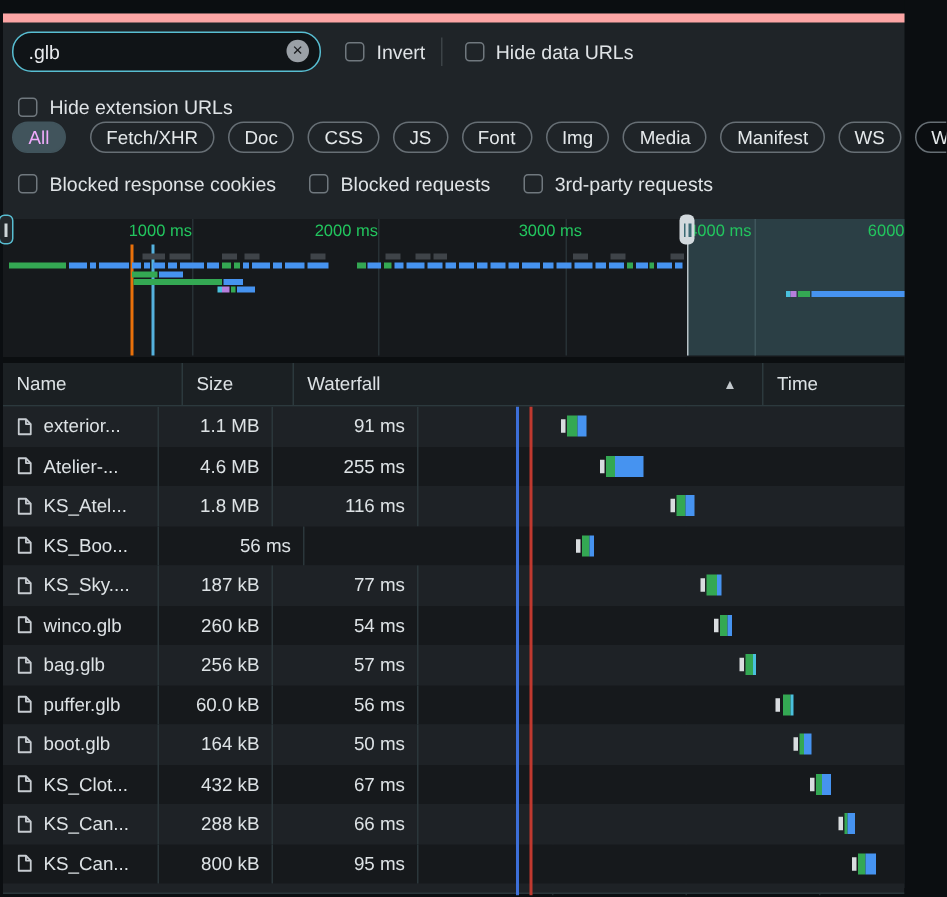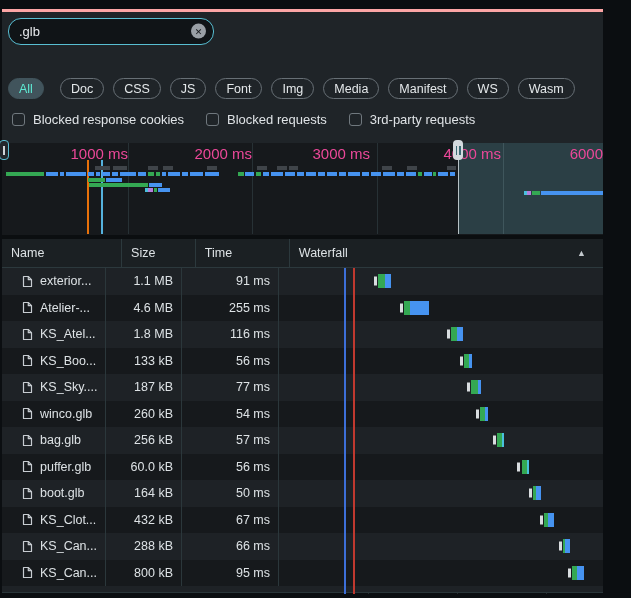--- a/index.html
+++ b/index.html
@@ -1,40 +1,40 @@
 <!DOCTYPE html>
 <html><head>
 <meta charset="utf-8">
 <style>
   html,body{margin:0;padding:0;background:#0b0e11;}
   *{box-sizing:border-box;font-family:"Liberation Sans","DejaVu Sans",sans-serif;}
   .screen{position:relative;width:631px;height:598px;background:#0b0e11;overflow:hidden;}
-  .panel{position:absolute;left:2px;top:9px;width:601px;height:583px;background:#1f2428;border-top:3px solid #fca5a5;}
+  .panel{position:absolute;left:2px;top:9px;width:601px;height:583px;background:#1f2428;border-top:6px solid #fca5a5;}
   .gutter{position:absolute;left:603px;top:0;width:28px;height:598px;background:#0b0e11;}
 
   
   .frow{position:absolute;display:flex;align-items:center;color:#dfe3e6;font-size:13px;}
   #row1{left:6px;top:5px;height:28px;}
   .filter-input{position:relative;width:206px;height:27px;background:#101417;border:1.5px solid #58bed2;border-radius:13px;display:flex;align-items:center;margin-right:16px;}
   .filter-input input{background:transparent;border:none;outline:none;color:#e8eaed;font-size:13px;padding:0 26px 0 10px;width:100%;}
   .clear-btn{position:absolute;right:7px;top:50%;transform:translateY(-50%);width:15px;height:15px;border-radius:50%;background:#9aa0a6;color:#17191c;font-size:9px;font-weight:bold;display:flex;align-items:center;justify-content:center;cursor:pointer;}
   .cb{display:inline-flex;align-items:center;gap:8px;}
   .cb-box{width:13px;height:13px;border:1.5px solid #70787e;border-radius:3px;background:transparent;flex:0 0 auto;}
   .vdiv{width:1px;height:19px;background:#3c4347;margin:0 15px 0 10px;}
   #row2{left:10px;top:46px;height:20px;}
   #row3{left:10px;top:96px;height:22px;}
   #row3 .cb{margin-right:0;}
   
   #pills{left:6px;top:65px;height:23px;display:flex;align-items:center;gap:9px;position:absolute;}
   .pill{display:inline-flex;align-items:center;height:21px;padding:0 10px;border:1px solid #676f75;border-radius:11px;color:#e4e8ea;font-size:12.5px;white-space:nowrap;cursor:pointer;}
-  .pill.selected{background:#41545c;border-color:#41545c;color:#5eead4;margin-right:7px;text-align:center;}
+  .pill.selected{background:#41545c;border-color:#41545c;color:#f0abfc;margin-right:7px;text-align:center;}
 
   
   .overview{position:absolute;left:0;top:131px;width:601px;height:92px;background:#16191c;}
-  .ov-label{position:absolute;top:2px;width:75px;text-align:right;color:#ec4899;font-size:15px;}
+  .ov-label{position:absolute;top:2px;width:75px;text-align:right;color:#22c55e;font-size:11px;}
   .ov-grid{position:absolute;top:0;bottom:1px;width:1px;background:#273135;}
   .ov-selection{position:absolute;top:0;bottom:1px;background:#2b3f45;}
   .ov-bar{position:absolute;height:3.5px;}
   .ov-marker{position:absolute;top:17px;bottom:1px;width:1.5px;}
   .ov-handle{position:absolute;top:-3px;width:10px;height:20px;border-radius:4px;background:#d3dade;display:flex;align-items:center;justify-content:center;gap:2px;cursor:ew-resize;z-index:4;}
   .ov-handle i{display:block;width:1.5px;height:9px;background:#3b6a74;}
   .ov-handle.left{left:-3px;background:#23282c;border:1.5px solid #58bed2;}
   .ov-handle.left i{background:#cfd6d9;}
   .ov-handle-line{position:absolute;top:16px;bottom:1px;width:1.5px;background:#b7c2c6;z-index:3;}
   .ov-sep{position:absolute;left:0;top:223px;width:601px;height:4px;background:#0b0e10;}
@@ -43,21 +43,21 @@
   .table{position:absolute;left:0;top:227px;width:601px;height:356px;font-size:12.5px;color:#dde2e5;}
   .thead{display:flex;height:29px;background:#1b2023;border-bottom:1px solid #2c393d;}
   .th{display:flex;align-items:center;padding-left:9px;border-right:1px solid #2c393d;position:relative;cursor:pointer;}
   .th:last-child{border-right:none;}
   .sort-arrow{position:absolute;right:17px;top:50%;transform:translateY(-50%);font-size:9px;color:#c3c9cd;}
   .tbody{position:relative;height:326px;overflow:hidden;}
   .tr{display:flex;height:26.5px;position:relative;z-index:2;cursor:pointer;}
   .tr.odd{background:#1e2226;}
   .tr.even{background:#16191c;align-items:center;}
   .td{display:flex;align-items:center;border-right:1px solid #2b373b;height:100%;}
-  .td.name{width:104px;padding-left:20px;gap:7px;overflow:hidden;white-space:nowrap;}
+  .td.name{width:104px;padding-left:9px;gap:7px;overflow:hidden;white-space:nowrap;}
   .td.size{width:76px;justify-content:flex-end;padding-right:8px;}
   .td.time{width:97px;justify-content:flex-end;padding-right:8px;}
   .td.wf{width:324px;position:relative;border-right:none;}
   .empty-row{position:absolute;left:0;top:318px;width:100%;height:7px;background:#1e2226;border-bottom:1px solid #2a363a;z-index:2;}
   .wf-grid{position:absolute;top:0;bottom:0;width:1px;background:#23292d;z-index:1;}
   .evt-line{position:absolute;top:0;bottom:0;width:1.5px;z-index:3;}
   .wf-tick{position:absolute;top:50%;transform:translateY(-50%);width:2.5px;height:9px;background:#d9dde0;z-index:4;}
   .wf-seg{position:absolute;top:50%;transform:translateY(-50%);height:14px;z-index:4;}
   .ficon{flex:0 0 auto;display:flex;}
 </style>
@@ -66,25 +66,43 @@
 
 <div class="screen">
   <div class="gutter"></div>
   <div class="panel">
 
     <div class="frow" id="row1">
       <div class="filter-input">
         <input type="text" value=".glb" style="">
         <span class="clear-btn">✕</span>
       </div>
+      <span id="row1-boxes" style="display:inline-flex;align-items:center;">
+          <div class="cb">
+            <div class="cb-box"></div>
+            <div>Invert</div>
+          </div>
+          <div class="vdiv"></div>
+          <div class="cb">
+            <div class="cb-box"></div>
+            <div>Hide data URLs</div>
+          </div>
+        </span>
     </div>
 
+    <div class="frow" id="row2">
+        <div class="cb">
+          <div class="cb-box"></div>
+          <div>Hide extension URLs</div>
+        </div>
+      </div>
 
     <div id="pills">
         <div class="pill selected">All</div>
+        <div class="pill">Fetch/XHR</div>
         <div class="pill">Doc</div>
         <div class="pill">CSS</div>
         <div class="pill">JS</div>
         <div class="pill">Font</div>
         <div class="pill">Img</div>
         <div class="pill">Media</div>
         <div class="pill">Manifest</div>
         <div class="pill">WS</div>
         <div class="pill">Wasm</div>
       </div>
@@ -108,21 +126,21 @@
       <div class="ov-handle left">
           <i></i>
         </div>
     <div class="ov-selection" style="left: 456px; right: 0px;"></div>
         <div class="ov-grid" style="left: 126px;"></div>
         <div class="ov-grid" style="left: 250px;"></div>
         <div class="ov-grid" style="left: 375px;"></div>
         <div class="ov-grid" style="left: 501px; background: rgb(63, 86, 92);"></div>
         <div class="ov-label" style="left: 51px;">1000 ms</div>
         <div class="ov-label" style="left: 175px;">2000 ms</div>
-        <div class="ov-label" style="left: 293px;">3000 ms</div>
+        <div class="ov-label" style="left: 311px;">3000 ms</div>
         <div class="ov-label" style="left: 424px;">4000 ms</div>
         <div class="ov-label" style="left: 526px;">6000</div>
         <div class="ov-marker" style="left: 85px; background: rgb(232, 113, 10);"></div>
         <div class="ov-marker" style="left: 99px; background: rgb(85, 178, 222);"></div>
         <div class="ov-bar" style="left: 93px; top: 23px; width: 15px; background: rgb(63, 68, 73);"></div>
         <div class="ov-bar" style="left: 111px; top: 23px; width: 14px; background: rgb(63, 68, 73);"></div>
         <div class="ov-bar" style="left: 146px; top: 23px; width: 10px; background: rgb(63, 68, 73);"></div>
         <div class="ov-bar" style="left: 161px; top: 23px; width: 10px; background: rgb(63, 68, 73);"></div>
         <div class="ov-bar" style="left: 205px; top: 23px; width: 10px; background: rgb(63, 68, 73);"></div>
         <div class="ov-bar" style="left: 255px; top: 23px; width: 10px; background: rgb(63, 68, 73);"></div>
@@ -191,26 +209,26 @@
     <div class="ov-sep"></div>
 
     <div class="table">
       <div class="thead" id="thead">
           <div class="th" style="width: 124px;">
             <div>Name</div>
           </div>
           <div class="th" style="width: 76px;">
             <div>Size</div>
           </div>
-          <div class="th" style="width: 97px;">
-            <div>Time</div>
-          </div>
           <div class="th" style="width: 324px;">
             <div>Waterfall</div>
             <div class="sort-arrow">▲</div>
+          </div>
+          <div class="th" style="width: 97px;">
+            <div>Time</div>
           </div>
         </div>
       <div class="tbody" id="tbody">
         <div class="empty-row"></div>
       <div class="wf-grid" style="left: 366px;"></div>
           <div class="wf-grid" style="left: 455px;"></div>
           <div class="wf-grid" style="left: 544px;"></div>
           <div class="evt-line" style="left: 342px; background: rgb(61, 111, 216);"></div>
           <div class="evt-line" style="left: 351px; background: rgb(192, 57, 47);"></div>
           <div class="tr odd">
@@ -270,21 +288,20 @@
           <div class="tr even">
             <div class="td name">
               <div class="ficon">
                 <svg width="11" height="13" viewBox="0 0 11 13">
                   <path d="M1.5 1.5 H6.3 L9.5 4.7 V11.5 H1.5 Z" fill="none" stroke="#c7ccd1" stroke-width="1.2" stroke-linejoin="round"></path>
                   <path d="M6.3 1.5 V4.7 H9.5" fill="none" stroke="#c7ccd1" stroke-width="1.2" stroke-linejoin="round"></path>
                 </svg>
               </div>
               <div>KS_Boo...</div>
             </div>
-            <div class="td size">133 kB</div>
             <div class="td time">56 ms</div>
             <div class="td wf">
               <div class="wf-tick" style="left: 181px;"></div>
               <div class="wf-seg" style="left: 185px; width: 5px; background: rgb(52, 168, 83);"></div>
               <div class="wf-seg" style="left: 190px; width: 3px; background: rgb(70, 147, 240);"></div>
             </div>
           </div>
           <div class="tr odd">
             <div class="td name">
               <div class="ficon">

